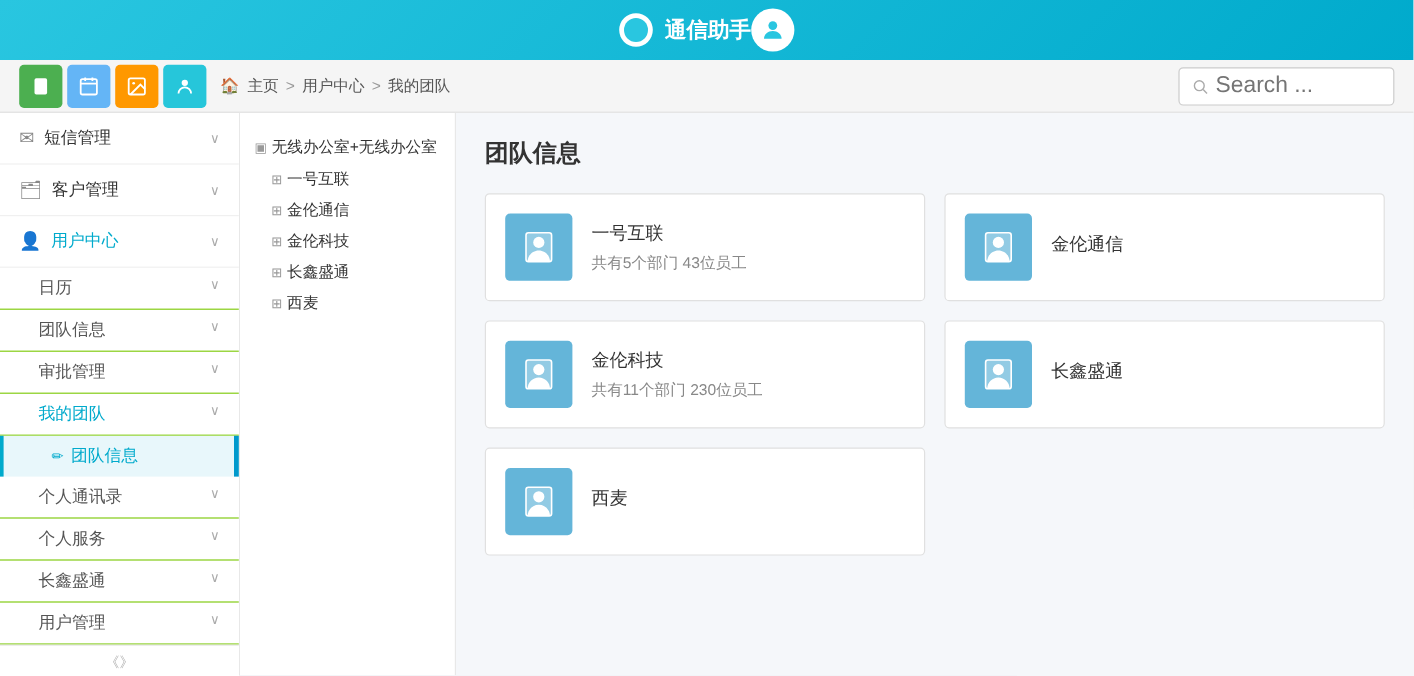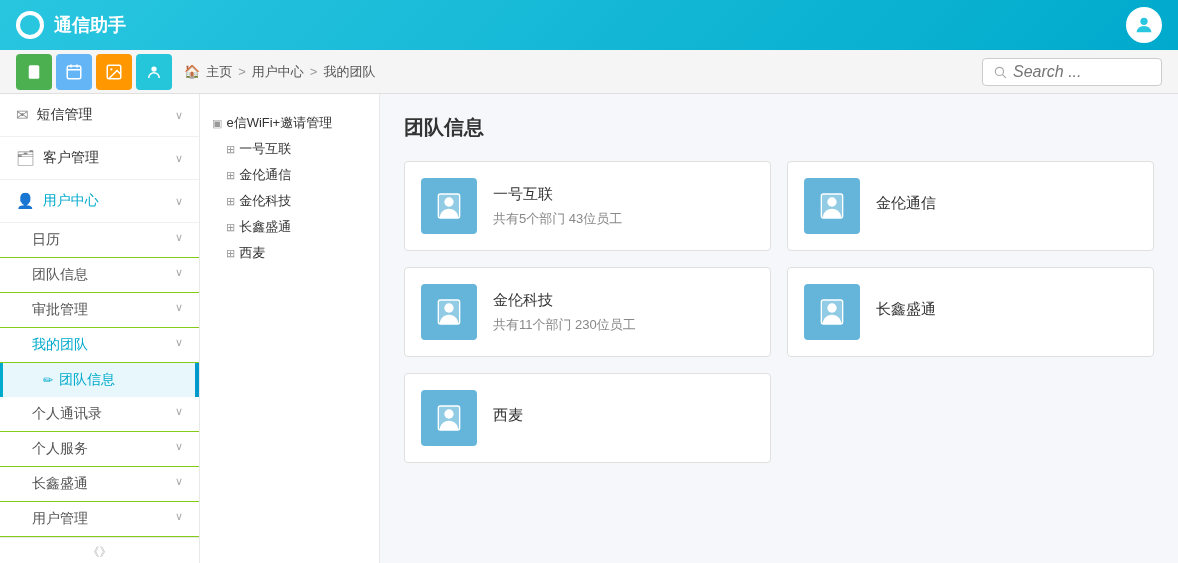--- a/index.html
+++ b/index.html
@@ -4,21 +4,21 @@
   <style>
     * { box-sizing: border-box; margin: 0; padding: 0; }
     body { font-family: "Microsoft YaHei", "PingFang SC", sans-serif; font-size: 14px; background: #f0f2f5; }
 
     
     .header {
       background: linear-gradient(135deg, #29c6e0, #00aacc);
       height: 50px;
       display: flex;
       align-items: center;
-      justify-content: space-between;
+      justify-content: center;
       padding: 0 16px;
       color: white;
     }
     .header-left { display: flex; align-items: center; gap: 10px; }
     .header-logo { width: 28px; height: 28px; background: #fff; border-radius: 50%; display: flex; align-items: center; justify-content: center; }
     .header-logo-inner { width: 20px; height: 20px; background: #29c6e0; border-radius: 50%; }
     .header-title { font-size: 18px; font-weight: bold; color: white; }
     .header-avatar { width: 36px; height: 36px; border-radius: 50%; background: #fff; display: flex; align-items: center; justify-content: center; }
 
     
@@ -43,21 +43,21 @@
     .toolbar-icon.blue-light { background: #64b5f6; color: white; }
     .toolbar-icon.orange { background: #ff9800; color: white; }
     .toolbar-icon.teal { background: #26c6da; color: white; }
     .search-box {
       display: flex; align-items: center;
       border: 1px solid #ccc; border-radius: 4px;
       background: white; padding: 4px 10px;
       width: 180px;
     }
     .search-box input {
-      border: none; outline: none; font-size: 16px; color: #4d7c0f; width: 100%; font-style: italic;
+      border: none; outline: none; font-size: 19px; color: #4d7c0f; width: 100%;
     }
     .breadcrumb {
       display: flex; align-items: center; gap: 6px;
       color: #555; font-size: 13px;
     }
     .breadcrumb-sep { color: #999; }
 
     
     .layout { display: flex; height: calc(563px - 94px); }
 
@@ -314,21 +314,21 @@
         <span>《》</span>
       </div>
     </div>
   </div>
 
   <div class="main-content">
 
     <div class="tree-panel">
       <div class="tree-item">
         <span class="tree-toggle">▣</span>
-        <span>e信WiFi+邀请管理</span>
+        <span>无线办公室+无线办公室</span>
       </div>
       <div class="tree-sub">
         <div class="tree-item">
           <span class="tree-toggle">⊞</span>
           <span>一号互联</span>
         </div>
         <div class="tree-item">
           <span class="tree-toggle">⊞</span>
           <span>金伦通信</span>
         </div>

